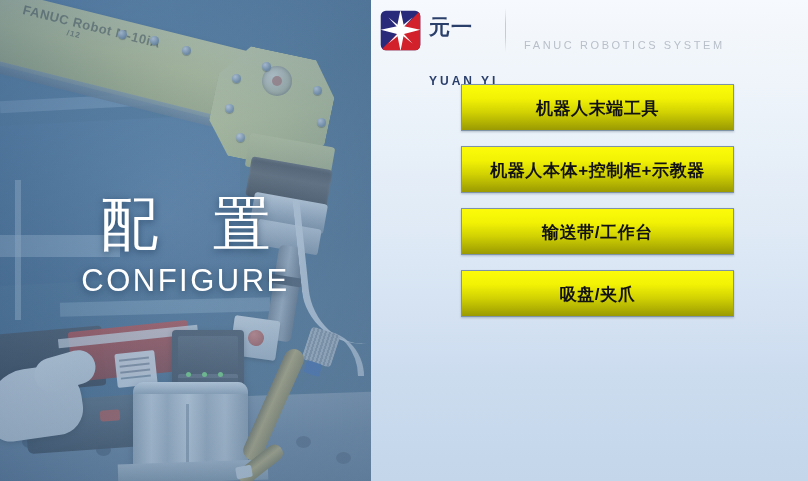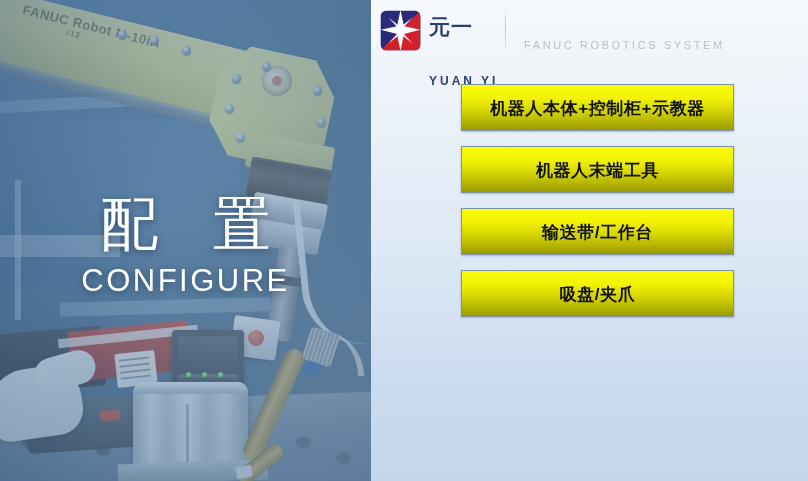--- a/index.html
+++ b/index.html
@@ -417,20 +417,20 @@
           </g>
         </svg>
       </span>
       <div class="brand-cn">元一</div>
       <div class="brand-en">YUAN YI</div>
       <div class="brand-divider"></div>
       <div class="tagline-en">FANUC ROBOTICS SYSTEM</div>
     </div>
 
     <div class="btn-list">
+      <button class="opt-btn">机器人末端工具</button>
       <button class="opt-btn">机器人本体+控制柜+示教器</button>
-      <button class="opt-btn">机器人末端工具</button>
       <button class="opt-btn">输送带/工作台</button>
       <button class="opt-btn">吸盘/夹爪</button>
     </div>
 
   </div>
 </div>
 
 </body></html>

